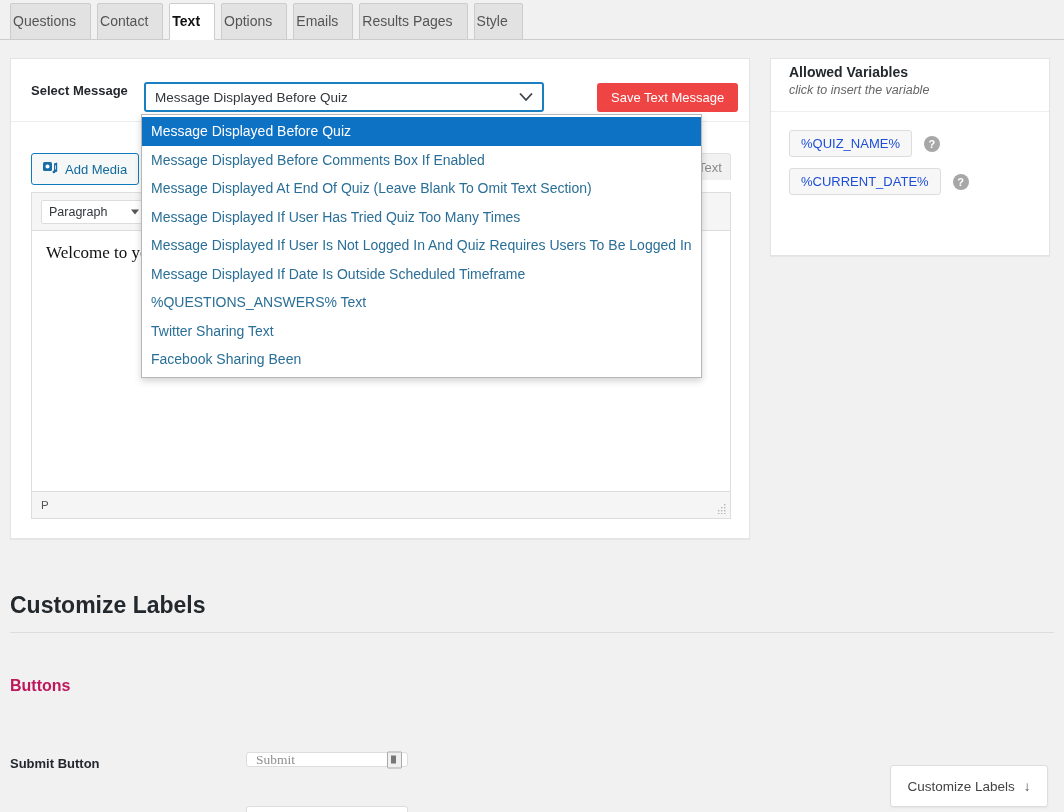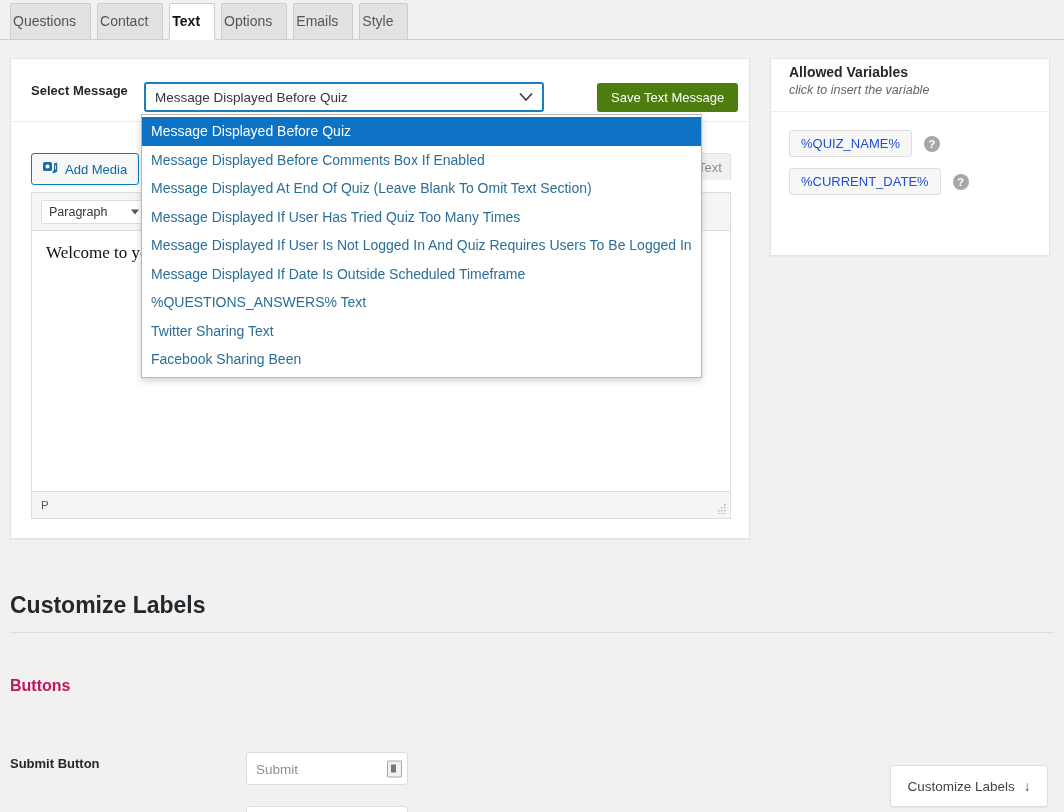--- a/index.html
+++ b/index.html
@@ -99,21 +99,21 @@
   }
   .chev {
     position: absolute;
     right: 9px; top: 50%;
     transform: translateY(-50%);
     width: 14px; height: 9px;
   }
   .btn-save {
     position: absolute;
     left: 586px; top: 24px;
-    background: #4d7c0f;
+    background: #ef4444;
     color: #fff;
     font-size: 13px;
     border: none;
     border-radius: 3px;
     padding: 8px 14px;
     cursor: pointer;
     line-height: 1;
     font-family: "Liberation Sans", sans-serif;
   }
 
@@ -332,22 +332,23 @@
   }
   .field {
     position: absolute;
     background: #fff;
     border: 1px solid #ddd;
     border-radius: 3px;
     box-sizing: border-box;
   }
   #submit-field {
     left: 246px; top: 752px;
-    width: 162px; height: 33px;
+    width: 162px; height: 15px;
     cursor: text;
+    font-family: Liberation Serif, serif;
   }
   #submit-field .ph {
     position: absolute;
     left: 9px; top: 50%;
     transform: translateY(-50%);
     font-size: 13.5px;
     color: #8f8f8f;
   }
   .field-icon {
     position: absolute;
@@ -394,20 +395,21 @@
 
 <div id="root">
 
   <div class="tabbar">
     <div class="tabstrip" id="tabstrip">
         <div class="tab">Questions</div>
         <div class="tab">Contact</div>
         <div class="tab active">Text</div>
         <div class="tab">Options</div>
         <div class="tab">Emails</div>
+        <div class="tab">Results Pages</div>
         <div class="tab">Style</div>
       </div>
   </div>
 
   <div class="card" id="editor-card">
 
     <div class="select-row">
       <div class="select-label">Select Message</div>
 
       <div class="select-box">

